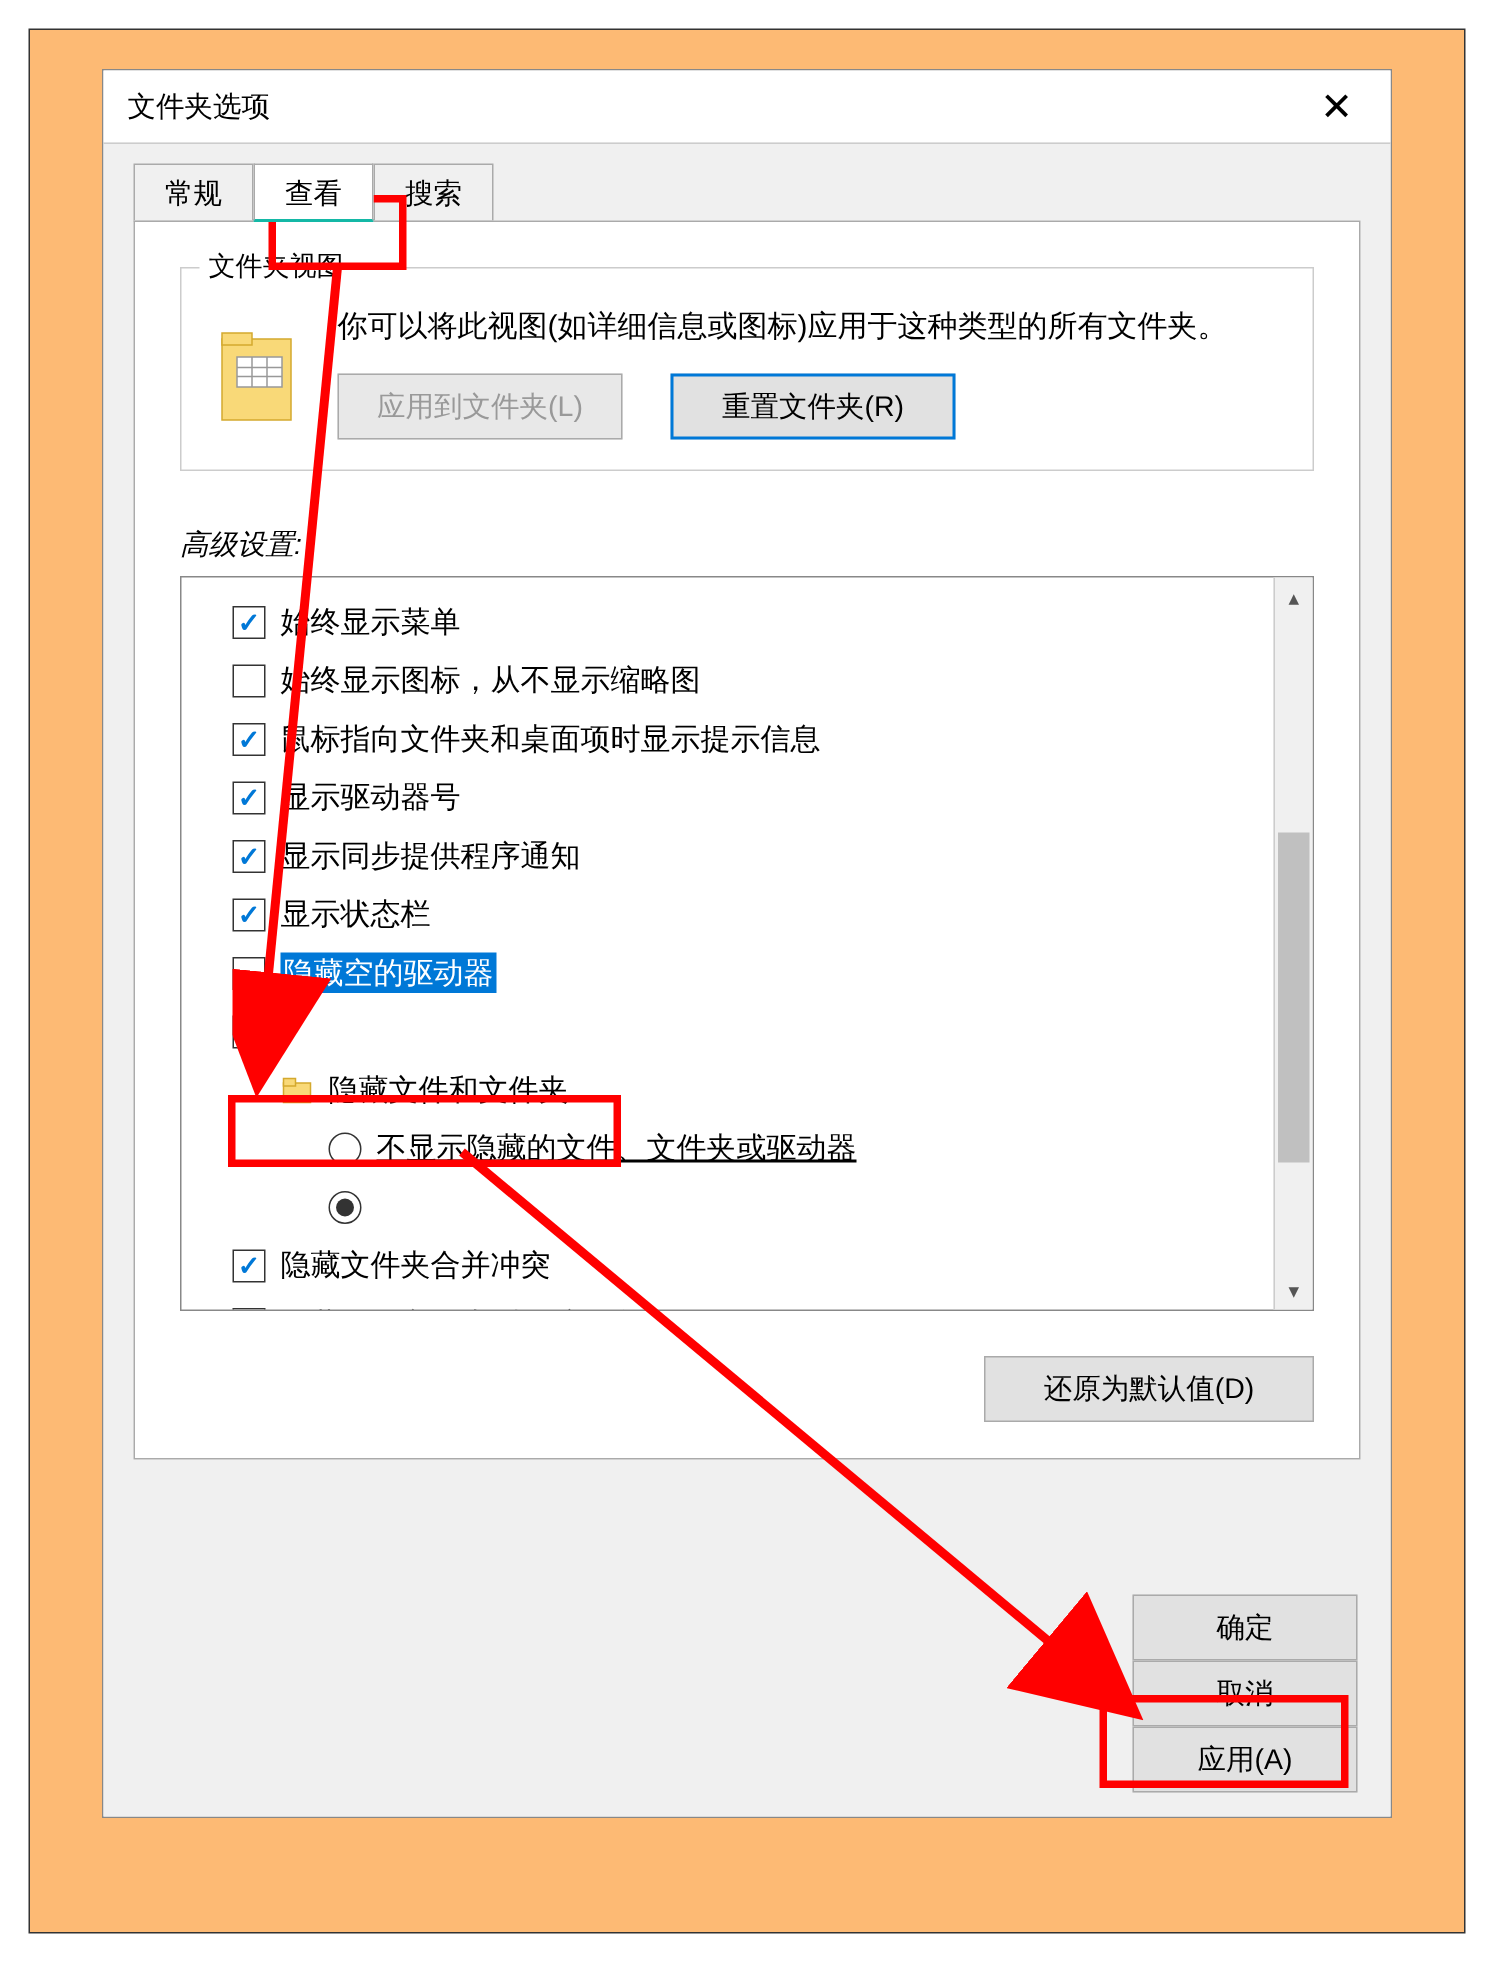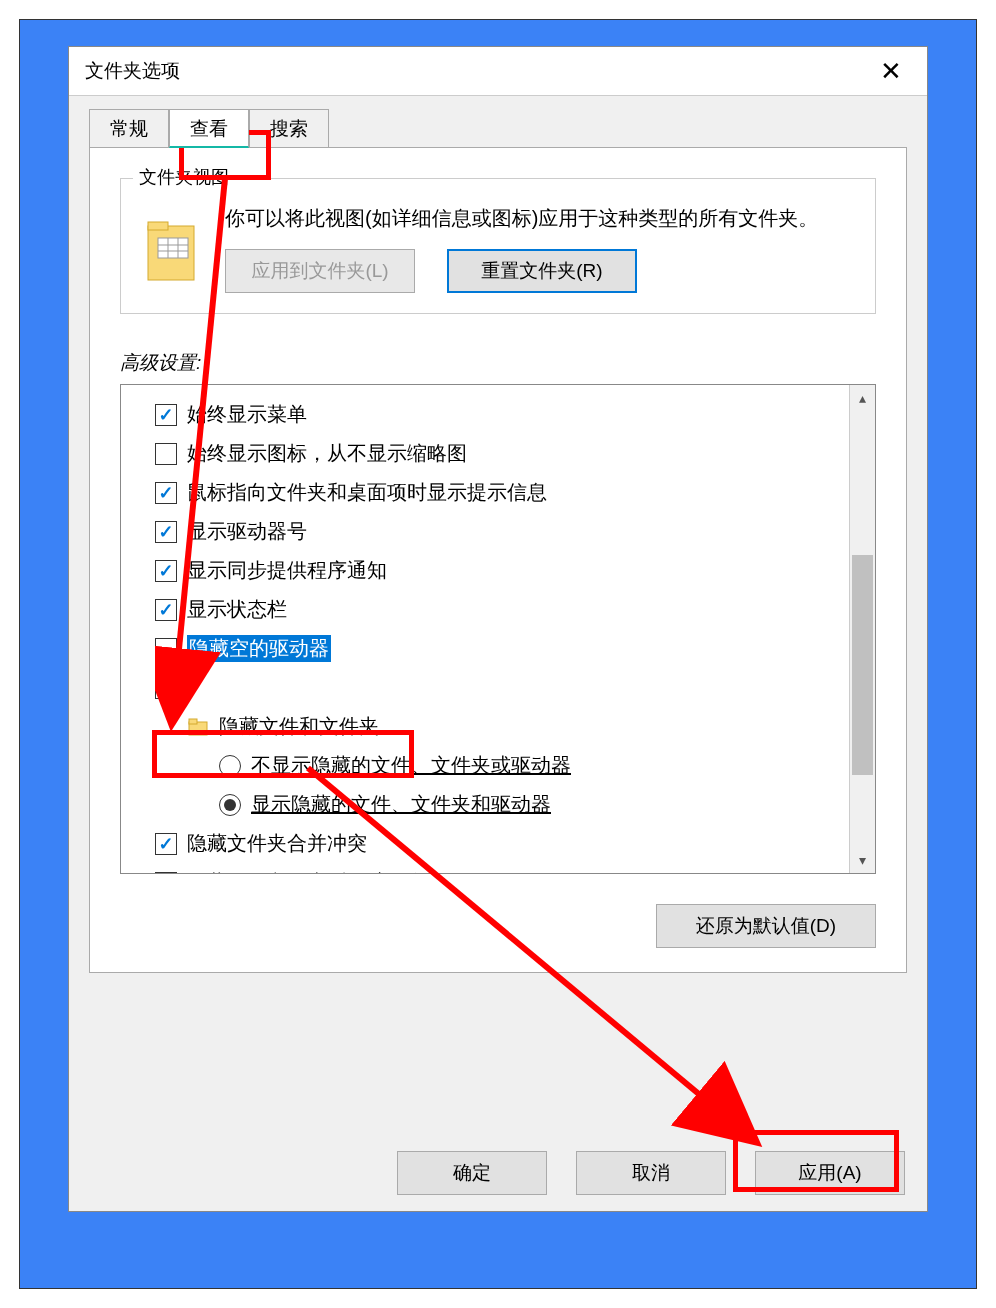--- a/index.html
+++ b/index.html
@@ -7,21 +7,21 @@
   font-family: "Microsoft YaHei", "SimSun", sans-serif;
   font-size: 19px;
   background: #fff;
   width: 996px;
   height: 1308px;
   position: relative;
 }
 .outer-frame {
   position: absolute;
   top: 20px; left: 20px; right: 20px; bottom: 20px;
-  background: #3b82f6;
+  background: #fdba74;
   box-shadow: 0 0 0 1px #333;
 }
 .dialog {
   position: absolute;
   top: 26px; left: 48px; right: 48px; bottom: 76px;
   background: #fff;
   border: 1px solid #888;
   display: flex;
   flex-direction: column;
 }
@@ -201,21 +201,22 @@
   background: #c0c0c0;
 }
 .restore-row {
   display: flex; justify-content: flex-end;
   margin-top: 30px;
 }
 .bottom-row {
   position: absolute;
   bottom: 16px; right: 22px;
   display: flex;
-  gap: 29px;
+  gap: 0;
+  flex-direction: column;
 }
 .bottom-row .btn { min-width: 150px; }
 
 .redbox {
   position: absolute;
   border: 5px solid #ff0000;
   pointer-events: none;
 }
 
 .arrow-svg {
@@ -312,21 +313,20 @@
                   </svg>
                 </span>
                 <span class="lbl">隐藏文件和文件夹</span>
               </div>
               <div class="item indent2">
                 <span class="radio"></span>
                 <span class="lbl">不显示隐藏的文件、文件夹或驱动器</span>
               </div>
               <div class="item indent2">
                 <span class="radio selected"></span>
-                <span class="lbl">显示隐藏的文件、文件夹和驱动器</span>
               </div>
               <div class="item">
                 <span class="chk">✓</span>
                 <span class="lbl">隐藏文件夹合并冲突</span>
               </div>
               <div class="item">
                 <span class="chk unchecked">✓</span>
                 <span class="lbl">隐藏已知文件类型的扩展名</span>
               </div>
             </div>

